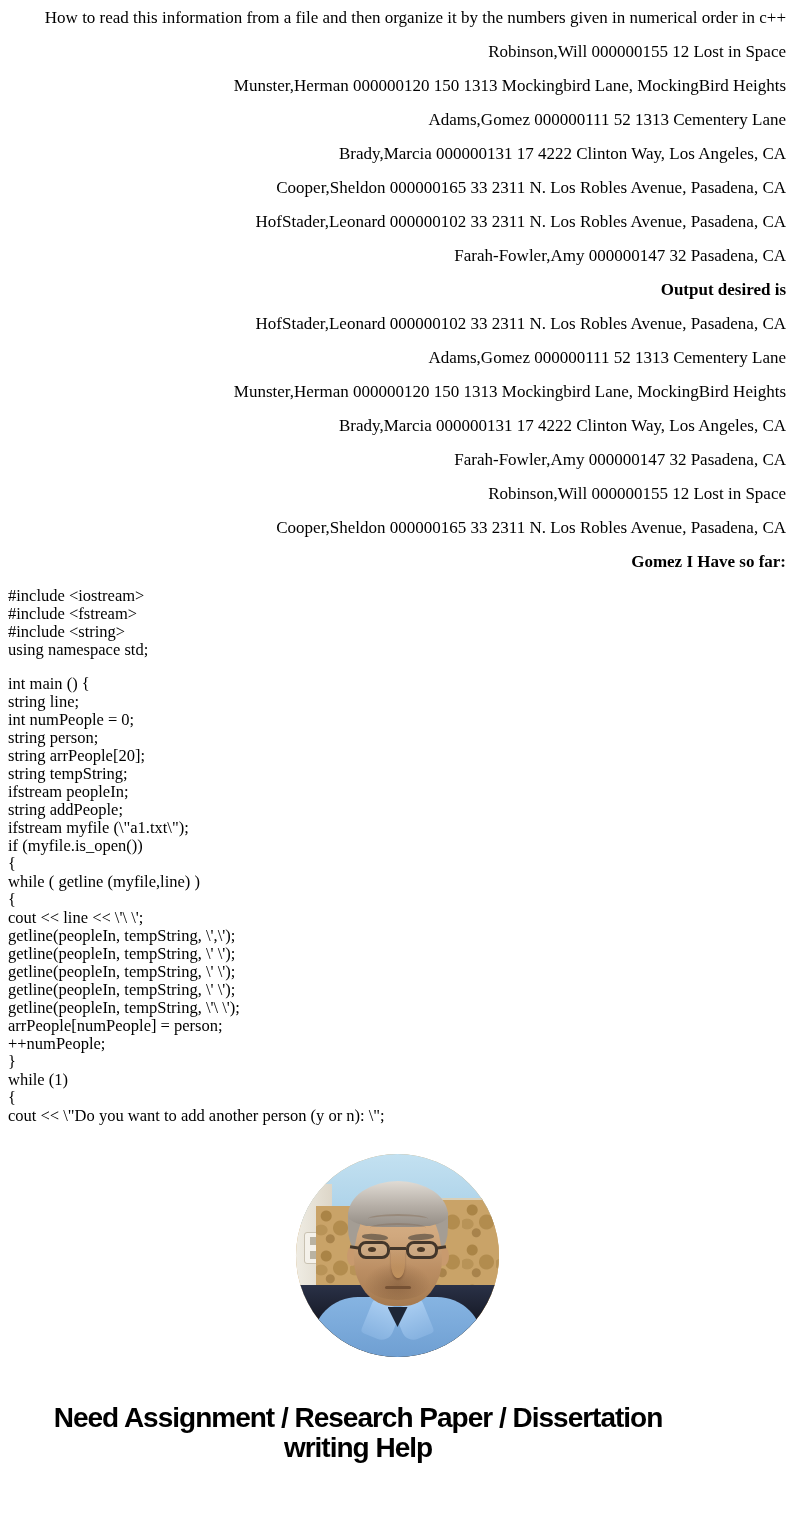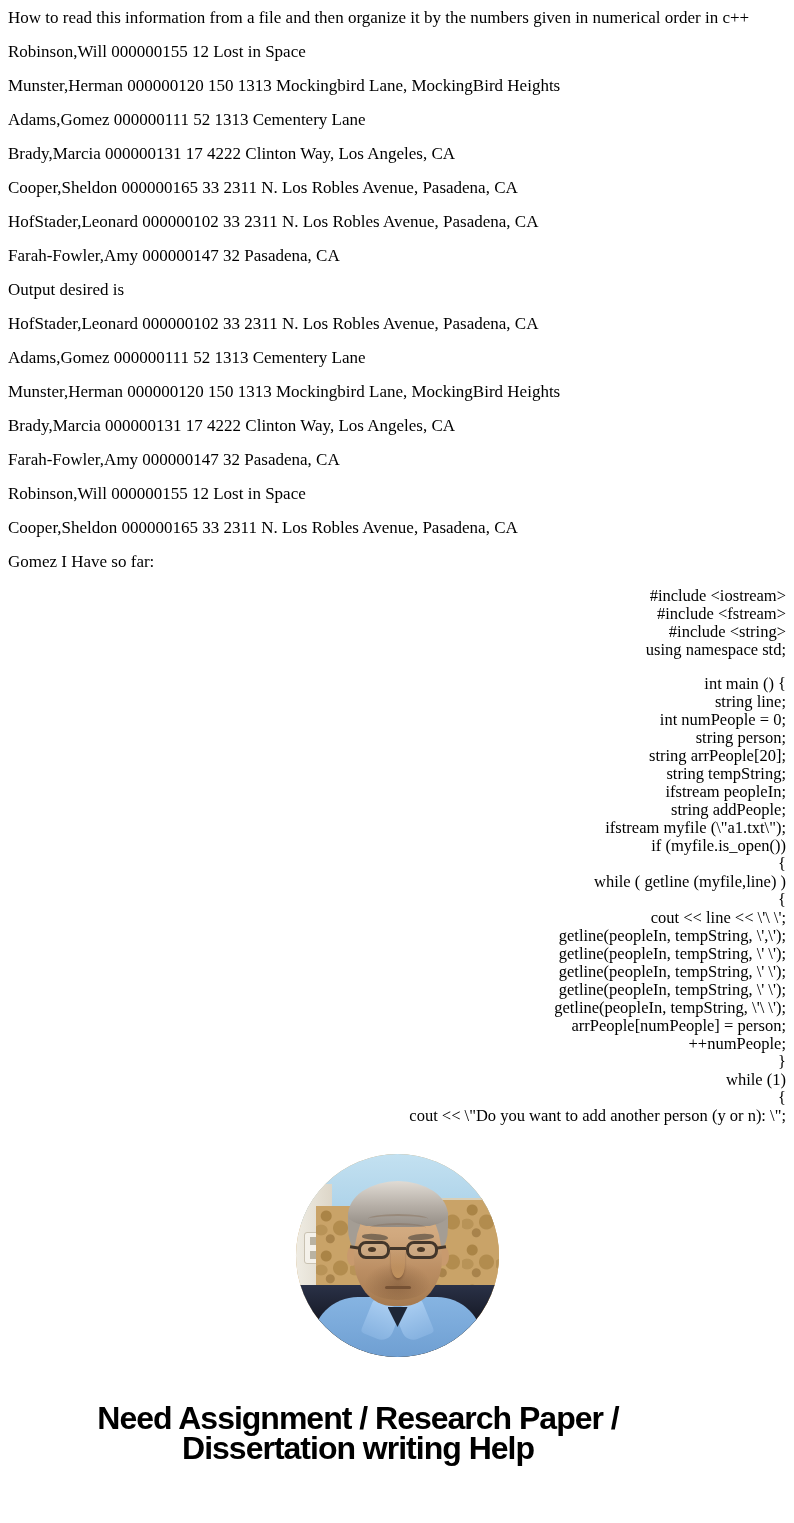--- a/index.html
+++ b/index.html
@@ -3,23 +3,23 @@
 <meta charset="utf-8">
 <style>
   * { box-sizing: border-box; }
   html, body { margin: 0; padding: 0; background: #ffffff; }
   body {
     width: 794px;
     padding: 9px 8px 26px;
     font-family: "Liberation Serif", serif;
     color: #000000;
   }
-  .line  { font-size: 17px; line-height: 18px; margin: 0 0 16px; white-space: nowrap; font-weight: 400; }
-  .bold  { font-weight: 400; }
-  .code  { font-size: 16.5px; line-height: 18px; margin: 0 0 16px; white-space: pre-line; text-align: right; }
+  .line  { font-size: 17px; line-height: 18px; margin: 0 0 16px; white-space: nowrap; font-weight: 400; text-align: right; }
+  .bold  { font-weight: 700; }
+  .code  { font-size: 16.5px; line-height: 18px; margin: 0 0 16px; white-space: pre-line; }
 
   
   .photo { position: relative; width: 203px; height: 203px; margin: 29px auto 0;
            border-radius: 50%; overflow: hidden; background: #c9a368; }
   .photo > div { position: absolute; }
   .sky      { top:0; left:0; right:0; height:70px; background:linear-gradient(180deg,#c3e1f1,#a8cfe7); }
   .door     { left:0; top:30px; width:36px; height:130px; background:linear-gradient(90deg,#efece3,#ddd6c8); }
   .outlet   { left:8px; top:78px; width:20px; height:32px; background:#f4f1ea; border:1px solid #c9c2b2; border-radius:3px; }
   .outlet:before, .outlet:after { content:""; position:absolute; left:5px; width:8px; height:8px; background:#b9b2a2; }
   .outlet:before { top:4px; } .outlet:after { bottom:4px; }
@@ -65,21 +65,21 @@
   .temple-r { left:140px; top:92px; width:10px; height:3px; background:#43362a; transform:rotate(-8deg); }
   .eye-l { left:72px;  top:93px; width:8px; height:5px; background:#4a3826; border-radius:50%; }
   .eye-r { left:121px; top:93px; width:8px; height:5px; background:#4a3826; border-radius:50%; }
   .nose  { left:95px; top:96px; width:14px; height:28px; border-radius:0 0 50% 50%;
            background:linear-gradient(180deg, rgba(0,0,0,0), #c2935f); box-shadow:0 2px 2px rgba(90,55,30,.4); }
   .mouth { left:89px; top:132px; width:26px; height:3px; background:#6d4a2e; border-radius:2px; opacity:.8; }
 
   
   .footer { margin-top:46px; text-align:center; color:#000;
             font-family:"Liberation Sans", sans-serif; font-weight:700;
-            font-size:32px; line-height:30px; letter-spacing:-1px; }
+            font-size:28px; line-height:30px; letter-spacing:-1px; }
   .footer p { margin:0; }
   .promo { max-width:700px; margin:0 auto; }
 </style>
 </head>
 <body>
 
 <main>
 
   <p class="line">How to read this information from a file and then organize it by the numbers given in numerical order in c++</p>
 

